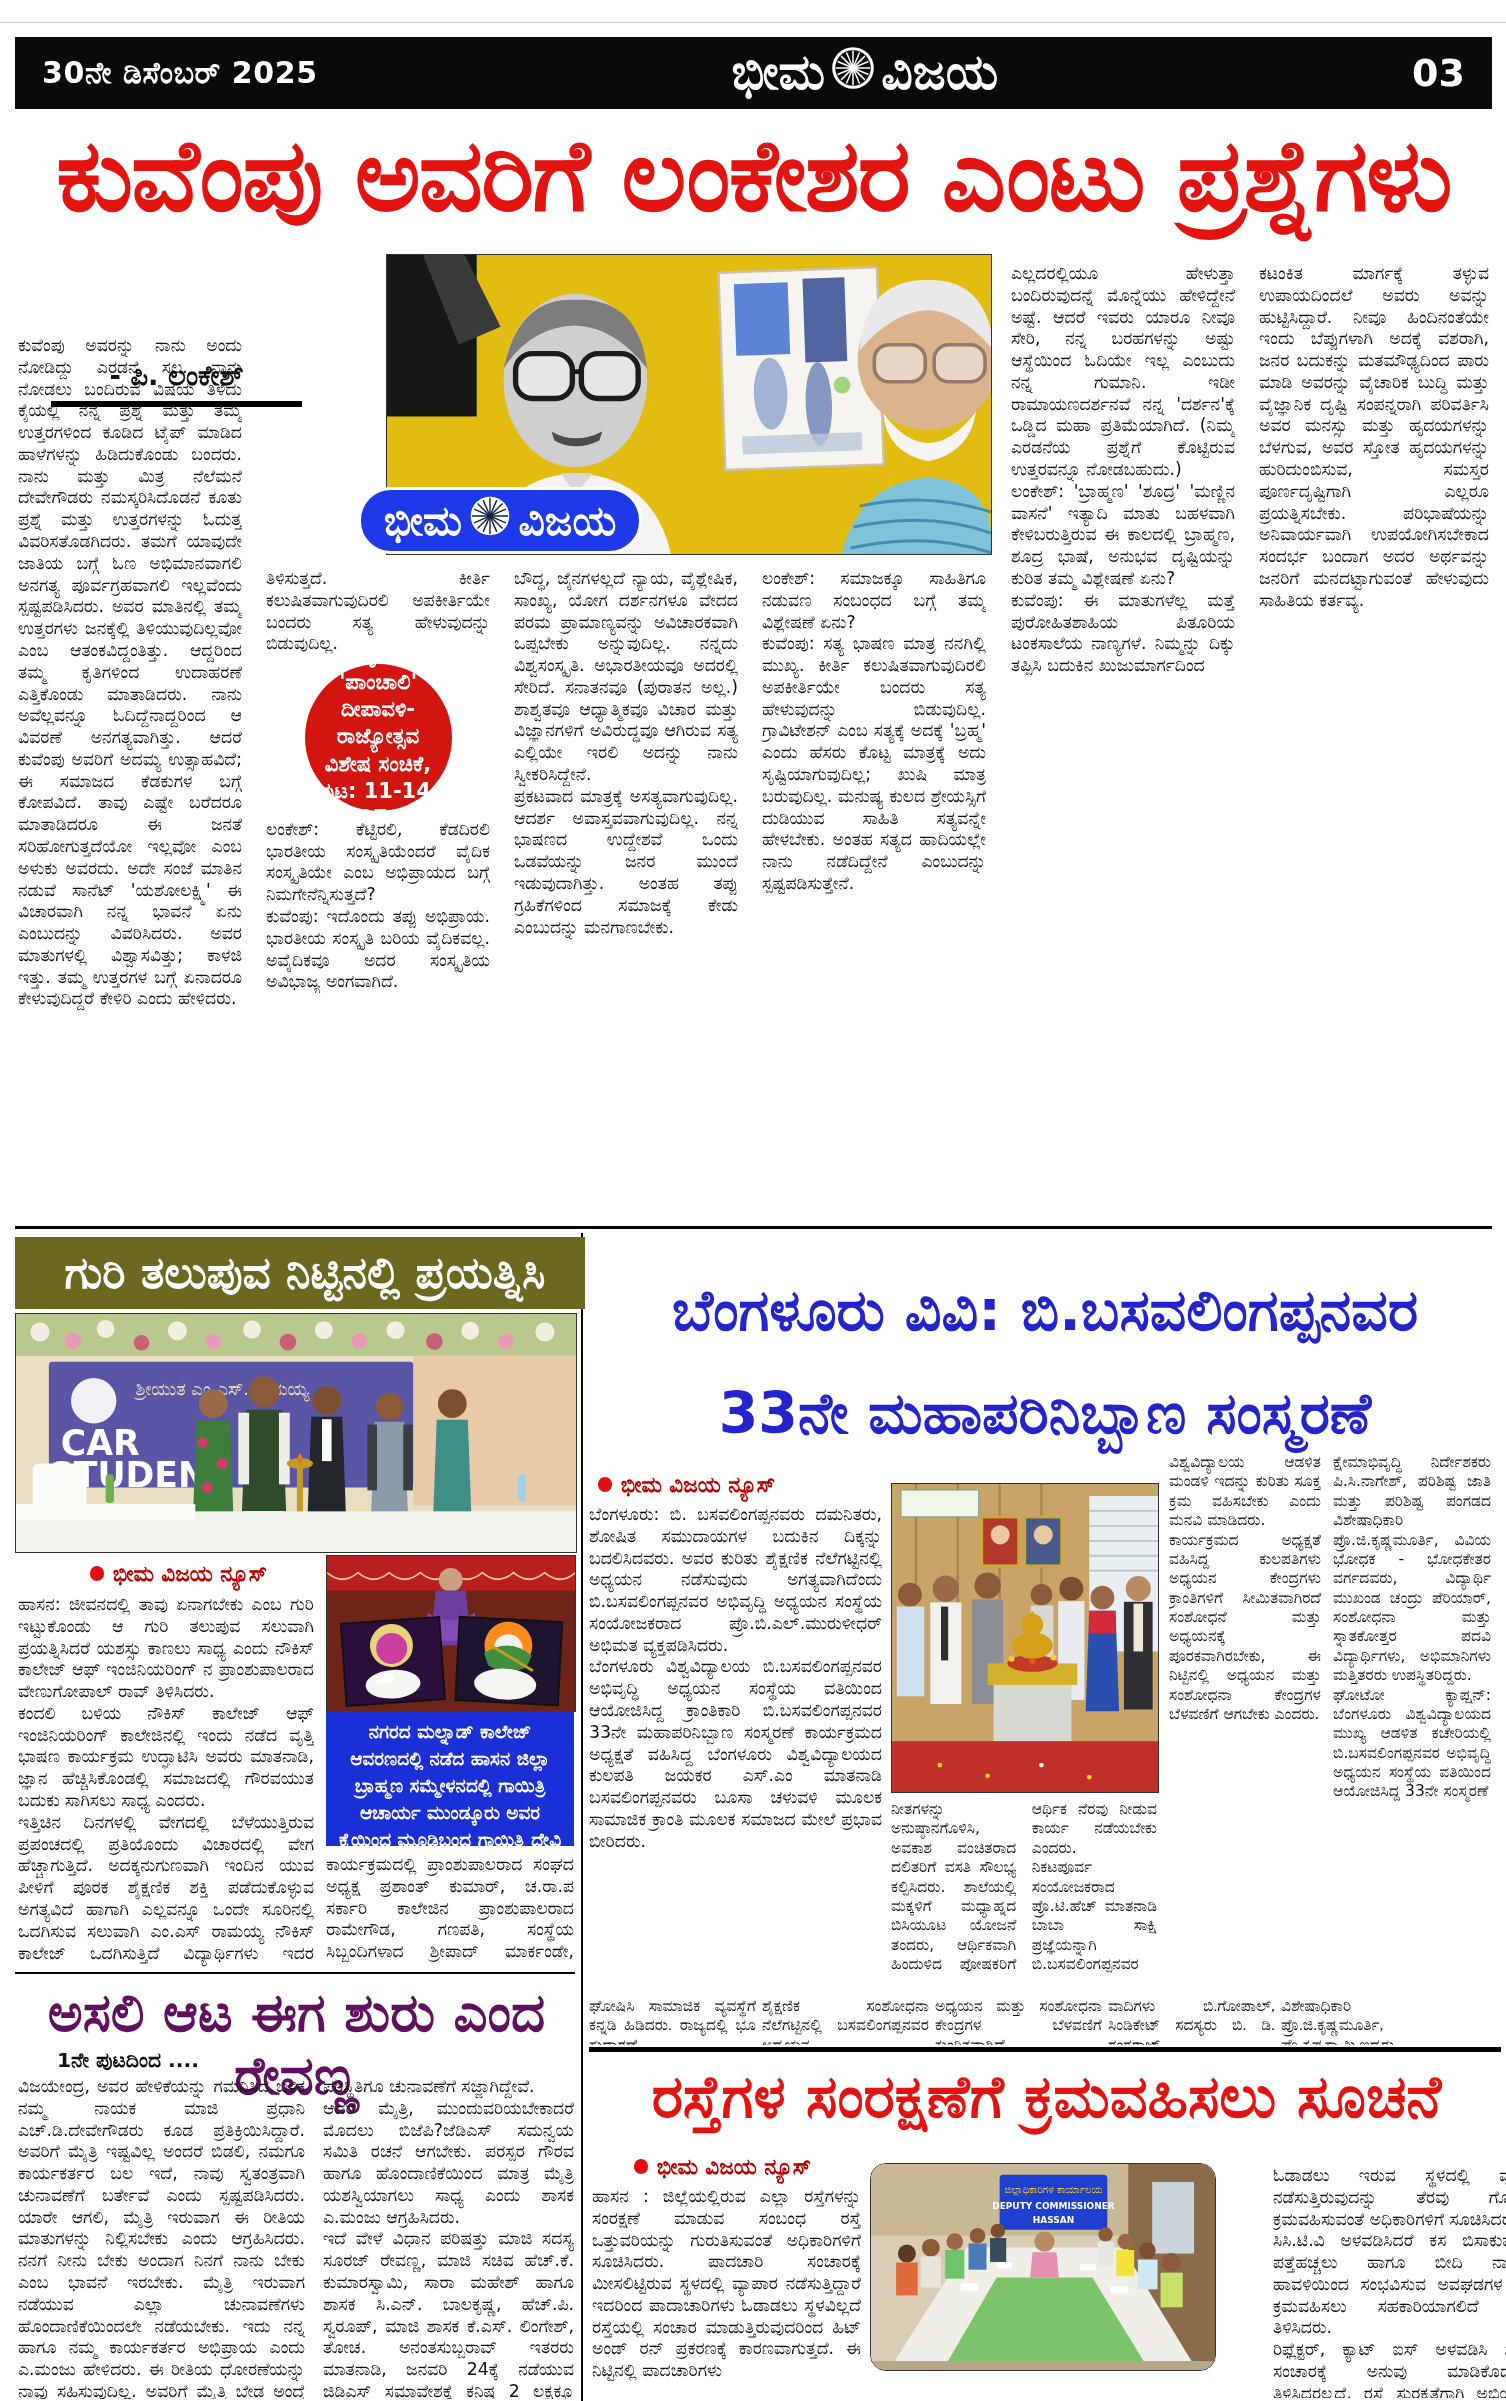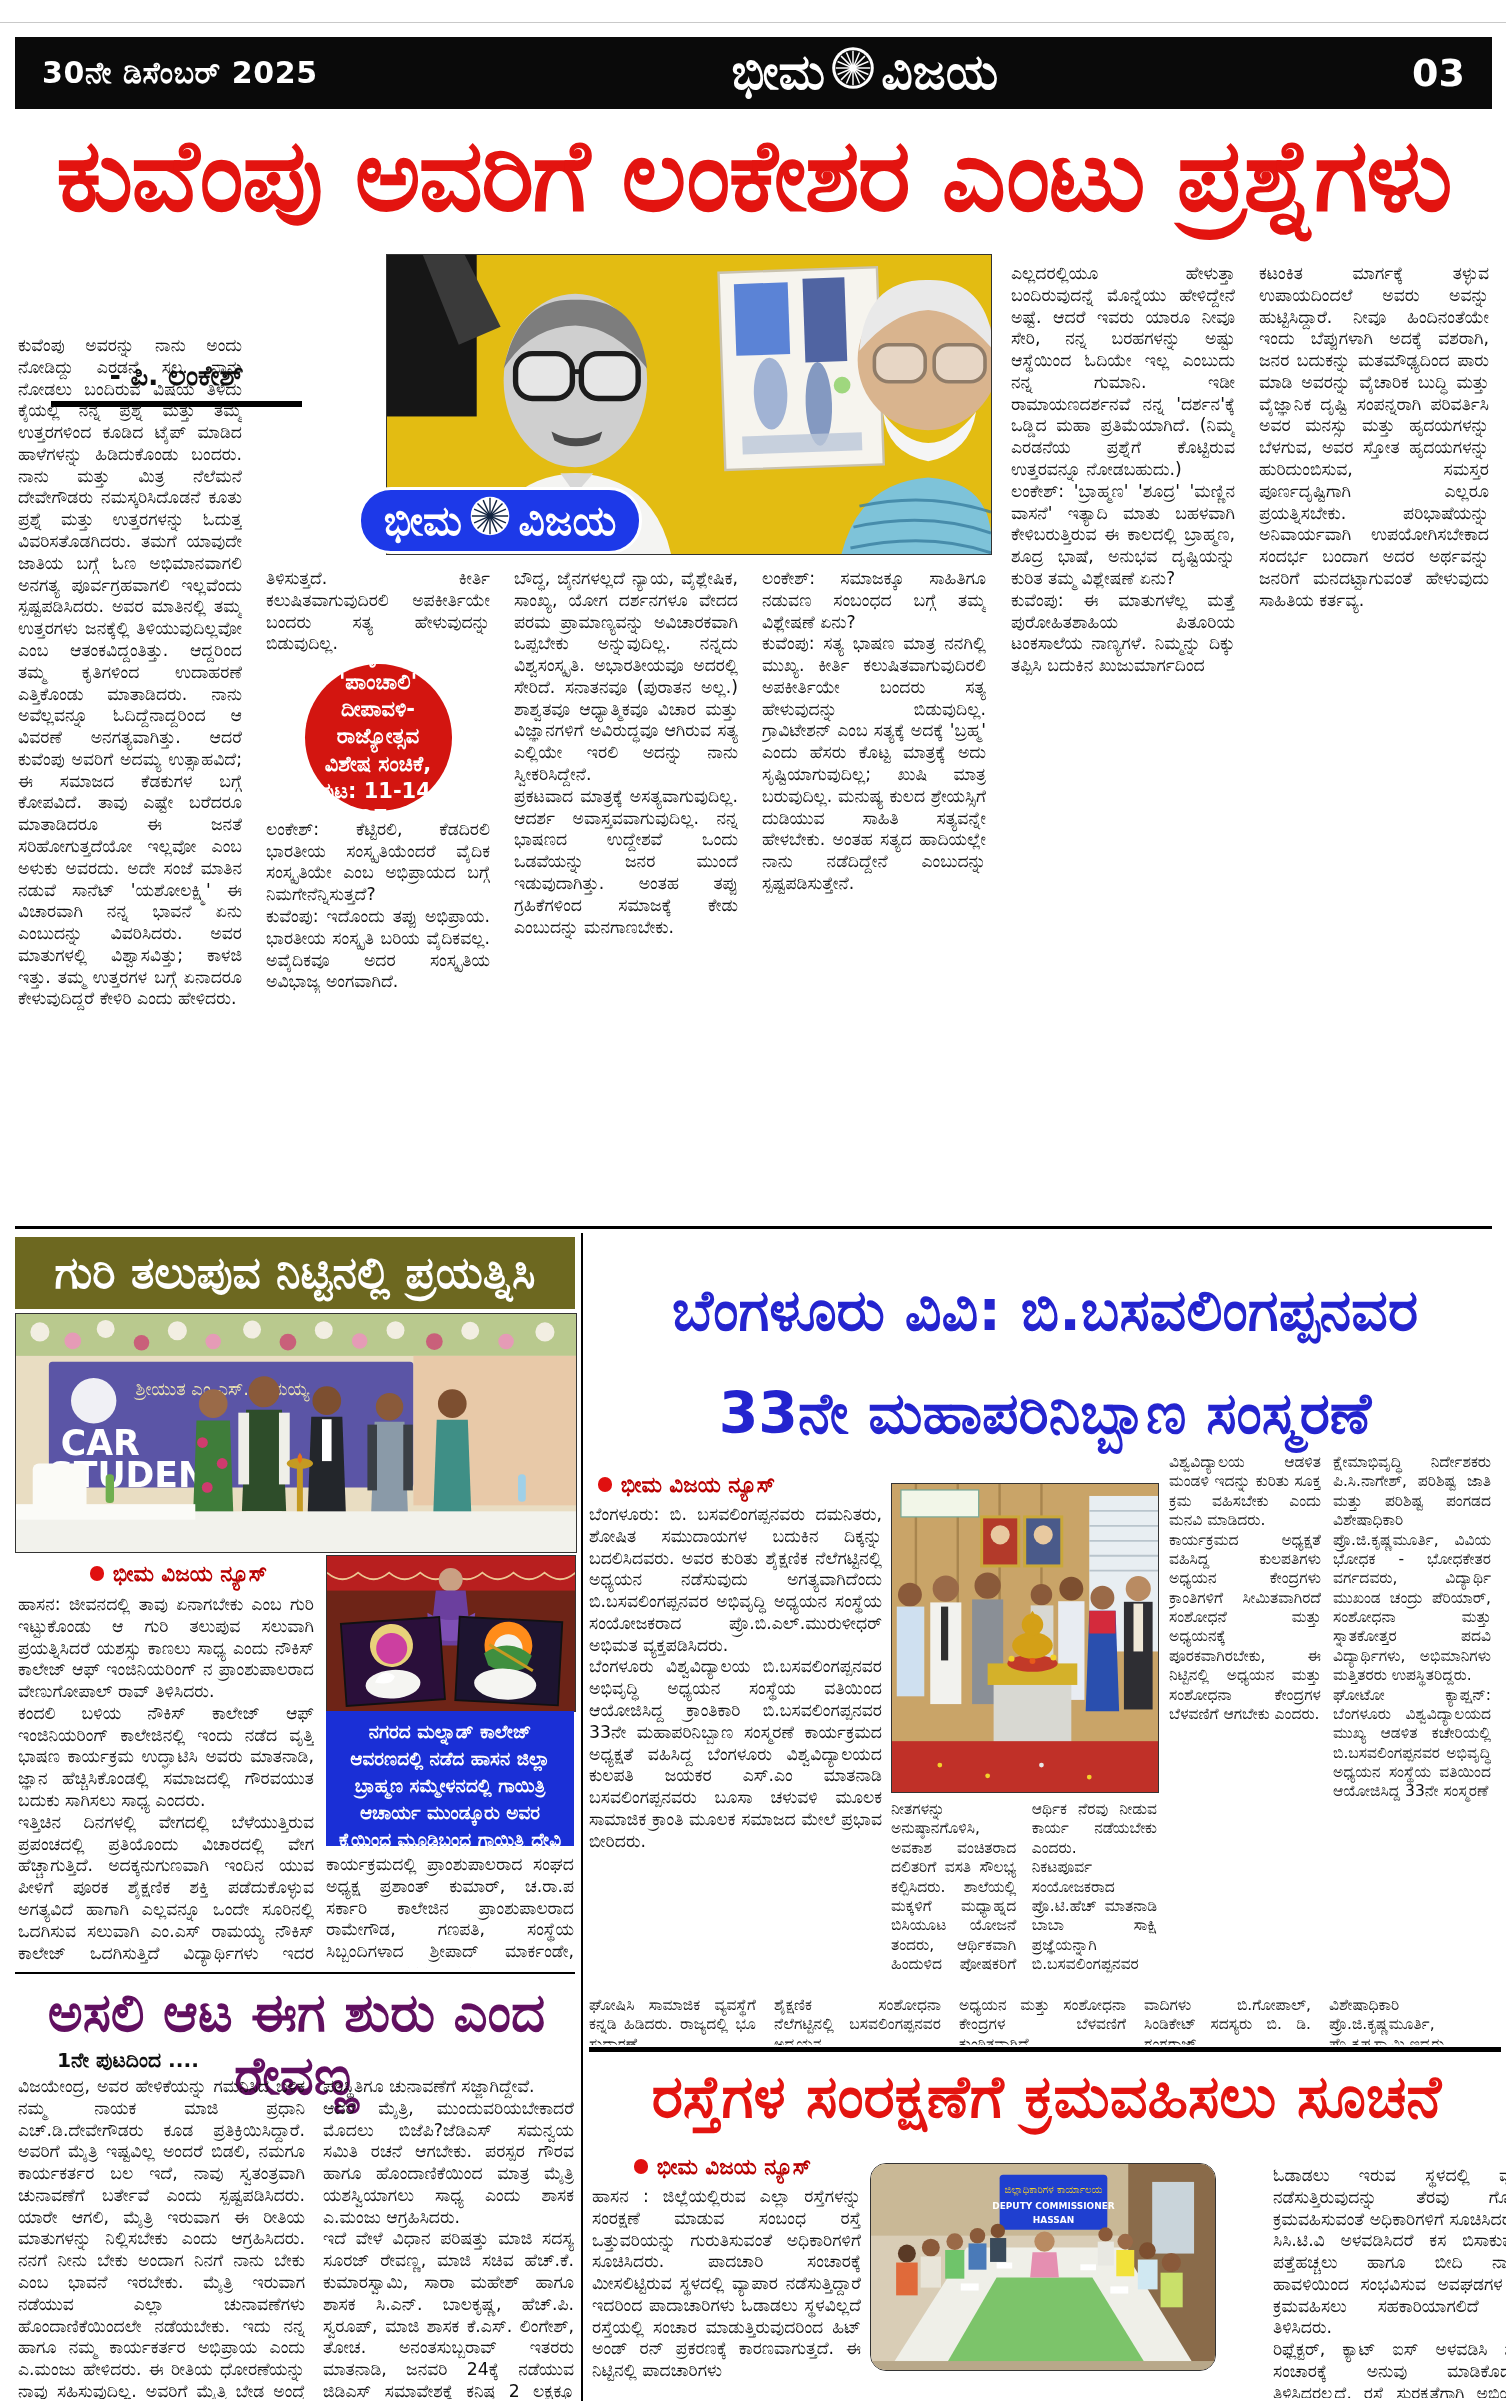--- a/index.html
+++ b/index.html
@@ -32,21 +32,21 @@
   .photo-logo{position:absolute;left:358px;top:487px;width:284px;height:67px;background:#1d39e8;
     border-radius:33px;color:#fff;display:flex;align-items:center;justify-content:center;gap:7.2px;
     font-size:41px;font-weight:bold;border:3px solid #fff;box-sizing:border-box;}
 
   
   .rule-h{position:absolute;background:#000;}
   .rule-v{position:absolute;background:#000;}
 
   
   .olive-bar{position:absolute;left:15px;top:1237px;width:560px;height:72px;background:#6d6820;
-    color:#fff;display:flex;align-items:center;justify-content:center;font-size:44px;font-weight:bold;}
+    color:#fff;display:flex;align-items:center;justify-content:center;font-size:44px;font-weight:bold;padding-left:10px;}
   .news-tag{position:absolute;display:flex;align-items:center;gap:8.4px;
     color:#b80000;font-size:21.5px;font-weight:bold;}
   .dot{width:14.4px;height:14.4px;border-radius:50%;background:#e01010;flex:none;}
   .caption-box{position:absolute;background:#1a2fd6;color:#fff;font-size:18.5px;font-weight:bold;
     line-height:1.45;text-align:center;padding:8.4px 9.6px;box-sizing:border-box;white-space:pre-line;}
 
   .blue-headline{position:absolute;left:589px;top:1259px;width:912px;text-align:center;
     color:#2424cf;font-weight:bold;font-size:57px;line-height:1.8;}
   .purple-headline{position:absolute;left:18px;top:1982px;width:557px;text-align:center;
     color:#611060;font-size:53px;font-weight:bold;}
@@ -368,21 +368,21 @@
   </div>
 
   <div class="bodycol small cols2 abs" style="left:891px;top:1800px;width:266px;height:191px;">ನೀತಗಳನ್ನು ಅನುಷ್ಠಾನಗೊಳಿಸಿ, ಅವಕಾಶ ವಂಚಿತರಾದ ದಲಿತರಿಗೆ ವಸತಿ ಸೌಲಭ್ಯ ಕಲ್ಪಿಸಿದರು. ಶಾಲೆಯಲ್ಲಿ ಮಕ್ಕಳಿಗೆ ಮಧ್ಯಾಹ್ನದ ಬಿಸಿಯೂಟ ಯೋಜನೆ ತಂದರು, ಆರ್ಥಿಕವಾಗಿ ಹಿಂದುಳಿದ ಪೋಷಕರಿಗೆ ಆರ್ಥಿಕ ನೆರವು ನೀಡುವ ಕಾರ್ಯ ನಡೆಯಬೇಕು ಎಂದರು.
 ನಿಕಟಪೂರ್ವ ಸಂಯೋಜಕರಾದ ಪ್ರೊ.ಟಿ.ಹೆಚ್ ಮಾತನಾಡಿ ಬಾಬಾ ಸಾಕ್ಷಿ ಪ್ರಜ್ಞೆಯನ್ನಾಗಿ ಬಿ.ಬಸವಲಿಂಗಪ್ಪನವರ ಆದರ್ಶ, ಸಾಧನೆ, ಚಿಂತನೆ ಮುಂದಿನ ತಲೆಮಾರಿಗೆ ಕೊಂಡಯ್ಯುವ ಕೆಲಸ ಆಗಬೇಕು.</div>
   <div class="bodycol small" style="left:1169px;top:1453px;width:152px;height:538px;">ವಿಶ್ವವಿದ್ಯಾಲಯ ಆಡಳಿತ ಮಂಡಳಿ ಇದನ್ನು ಕುರಿತು ಸೂಕ್ತ ಕ್ರಮ ವಹಿಸಬೇಕು ಎಂದು ಮನವಿ ಮಾಡಿದರು.
 ಕಾರ್ಯಕ್ರಮದ ಅಧ್ಯಕ್ಷತೆ ವಹಿಸಿದ್ದ ಕುಲಪತಿಗಳು ಅಧ್ಯಯನ ಕೇಂದ್ರಗಳು ಕ್ರಾಂತಿಗಳಿಗೆ ಸೀಮಿತವಾಗಿರದೆ ಸಂಶೋಧನೆ ಮತ್ತು ಅಧ್ಯಯನಕ್ಕೆ ಪೂರಕವಾಗಿರಬೇಕು, ಈ ನಿಟ್ಟಿನಲ್ಲಿ ಅಧ್ಯಯನ ಮತ್ತು ಸಂಶೋಧನಾ ಕೇಂದ್ರಗಳ ಬೆಳವಣಿಗೆ ಆಗಬೇಕು ಎಂದರು.</div>
   <div class="bodycol small" style="left:1333px;top:1453px;width:158px;height:538px;">ಕ್ಷೇಮಾಭಿವೃದ್ಧಿ ನಿರ್ದೇಶಕರು ಪಿ.ಸಿ.ನಾಗೇಶ್, ಪರಿಶಿಷ್ಟ ಜಾತಿ ಮತ್ತು ಪರಿಶಿಷ್ಟ ಪಂಗಡದ ವಿಶೇಷಾಧಿಕಾರಿ ಪ್ರೊ.ಜಿ.ಕೃಷ್ಣಮೂರ್ತಿ, ವಿವಿಯ ಭೋಧಕ - ಭೋಧಕೇತರ ವರ್ಗದವರು, ವಿದ್ಯಾರ್ಥಿ ಮುಖಂಡ ಚಂದ್ರು ಪೆರಿಯಾರ್, ಸಂಶೋಧನಾ ಮತ್ತು ಸ್ನಾತಕೋತ್ತರ ಪದವಿ ವಿದ್ಯಾರ್ಥಿಗಳು, ಅಭಿಮಾನಿಗಳು ಮತ್ತಿತರರು ಉಪಸ್ಥಿತರಿದ್ದರು.
 ಘೋಟೋ ಕ್ಯಾಪ್ಷನ್: ಬೆಂಗಳೂರು ವಿಶ್ವವಿದ್ಯಾಲಯದ ಮುಖ್ಯ ಆಡಳಿತ ಕಚೇರಿಯಲ್ಲಿ ಬಿ.ಬಸವಲಿಂಗಪ್ಪನವರ ಅಭಿವೃದ್ಧಿ ಅಧ್ಯಯನ ಸಂಸ್ಥೆಯ ವತಿಯಿಂದ ಆಯೋಜಿಸಿದ್ದ 33ನೇ ಸಂಸ್ಮರಣೆ</div>
 
   <div class="abs" style="left:589px;top:1996px;width:909px;height:49px;overflow:hidden;">
-    <div style="display:flex;gap:18px;">
+    <div style="display:flex;gap:6px;font-family:Liberation Serif, serif;">
       <div class="bodycol small" style="position:static;width:167px;">ಘೋಷಿಸಿ ಸಾಮಾಜಿಕ ವ್ಯವಸ್ಥೆಗೆ ಕನ್ನಡಿ ಹಿಡಿದರು. ರಾಜ್ಯದಲ್ಲಿ ಭೂ ಸುಧಾರಣೆ</div>
       <div class="bodycol small" style="position:static;width:167px;">ಶೈಕ್ಷಣಿಕ ಸಂಶೋಧನಾ ನೆಲೆಗಟ್ಟಿನಲ್ಲಿ ಬಸವಲಿಂಗಪ್ಪನವರ ಅಧ್ಯಯನ</div>
       <div class="bodycol small" style="position:static;width:167px;">ಅಧ್ಯಯನ ಮತ್ತು ಸಂಶೋಧನಾ ಕೇಂದ್ರಗಳ ಬೆಳವಣಿಗೆ ಕುಂಠಿತವಾಗಿದೆ.</div>
       <div class="bodycol small" style="position:static;width:167px;">ವಾದಿಗಳು ಬಿ.ಗೋಪಾಲ್, ಸಿಂಡಿಕೇಟ್ ಸದಸ್ಯರು ಬಿ. ಡಿ. ಗಂಗರಾಜ್,</div>
       <div class="bodycol small" style="position:static;width:167px;">ವಿಶೇಷಾಧಿಕಾರಿ ಪ್ರೊ.ಜಿ.ಕೃಷ್ಣಮೂರ್ತಿ, ಪ್ರೊ.ಕೃಷ್ಣಸ್ವಾಮಿ ಇದ್ದರು.</div>
     </div>
   </div>
 
   <div class="rule-h" style="left:589px;top:2047px;width:912px;height:4.8px;"></div>
   <div class="red-headline">ರಸ್ತೆಗಳ ಸಂರಕ್ಷಣೆಗೆ ಕ್ರಮವಹಿಸಲು ಸೂಚನೆ</div>

